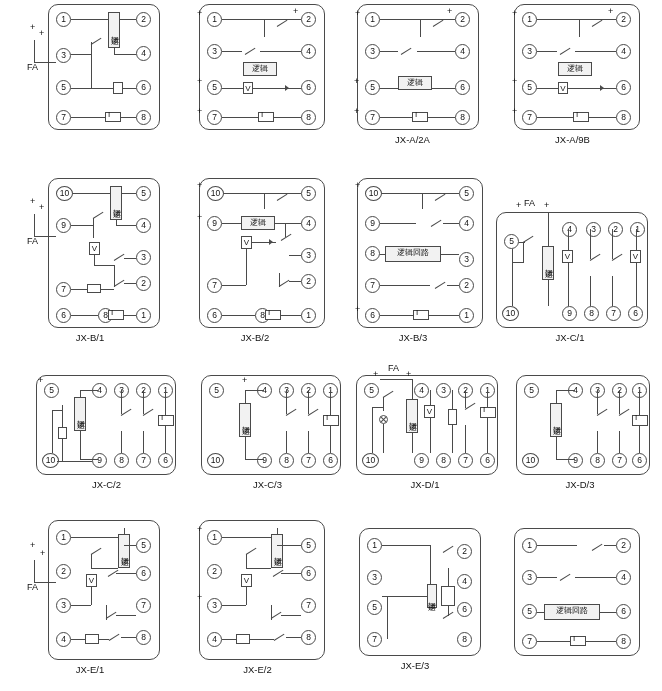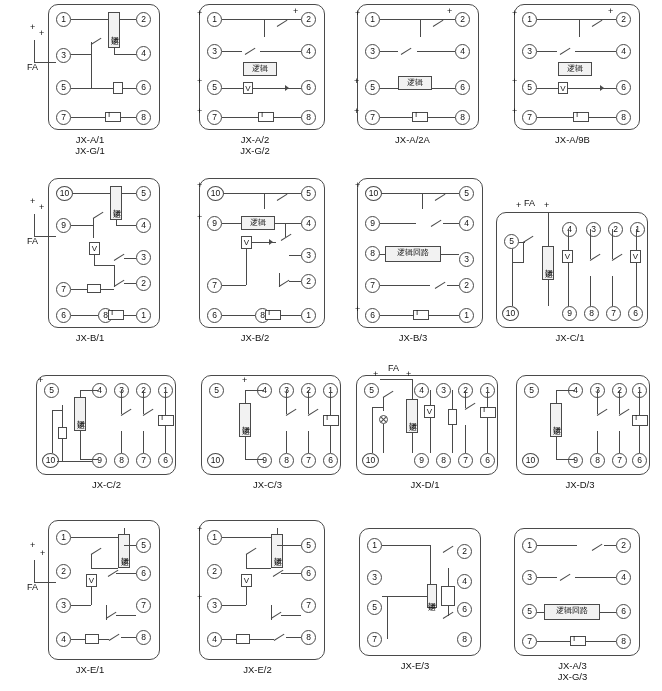--- a/index.html
+++ b/index.html
@@ -157,22 +157,20 @@
     <div class="res" style="left:85px;top:108px;width:16px;height:10px;"></div>
     <div class="label small" style="left:88px;top:106px;">I</div>
     <div class="wire wh" style="left:101px;top:113px;width:15px;"></div>
 
     <div class="label" style="left:10px;top:18px;">+</div>
     <div class="label" style="left:19px;top:24px;">+</div>
     <div class="wire wv" style="left:14px;top:36px;height:22px;"></div>
     <div class="wire wh" style="left:14px;top:58px;width:22px;"></div>
     <div class="label" style="left:7px;top:58px;">FA</div>
 
-    <div class="caption" style="left:0;top:130px;">JX-A/1
-JX-G/1</div>
   </div>
 
   <div class="cell" style="left:185px;top:4px;width:140px;height:165px;">
     <div class="box" style="left:14px;top:0;width:126px;height:126px;"></div>
 
     <div class="term" style="left:22px;top:8px;">1</div>
     <div class="term" style="left:116px;top:8px;">2</div>
     <div class="term" style="left:22px;top:40px;">3</div>
     <div class="term" style="left:116px;top:40px;">4</div>
     <div class="term" style="left:22px;top:76px;">5</div>
@@ -200,22 +198,20 @@
     <div class="wire wh" style="left:37px;top:113px;width:36px;"></div>
     <div class="res" style="left:73px;top:108px;width:16px;height:10px;"></div>
     <div class="label small" style="left:76px;top:106px;">I</div>
     <div class="wire wh" style="left:89px;top:113px;width:27px;"></div>
 
     <div class="label" style="left:12px;top:4px;">+</div>
     <div class="label" style="left:108px;top:2px;">+</div>
     <div class="label" style="left:12px;top:72px;">+</div>
     <div class="label" style="left:12px;top:102px;">+</div>
 
-    <div class="caption" style="left:0;top:130px;">JX-A/2
-JX-G/2</div>
   </div>
 
   <div class="cell" style="left:345px;top:4px;width:135px;height:165px;">
     <div class="box" style="left:12px;top:0;width:122px;height:126px;"></div>
 
     <div class="term" style="left:20px;top:8px;">1</div>
     <div class="term" style="left:110px;top:8px;">2</div>
     <div class="term" style="left:20px;top:40px;">3</div>
     <div class="term" style="left:110px;top:40px;">4</div>
     <div class="term" style="left:20px;top:76px;">5</div>
@@ -831,17 +827,15 @@
     <div class="wire wh" style="left:75px;top:49px;width:41px;"></div>
 
     <div class="logic horiz" style="left:44px;top:76px;width:56px;height:16px;">逻辑回路</div>
     <div class="wire wh" style="left:37px;top:84px;width:7px;"></div>
     <div class="wire wh" style="left:100px;top:84px;width:16px;"></div>
     <div class="wire wh" style="left:37px;top:113px;width:33px;"></div>
     <div class="res" style="left:70px;top:108px;width:16px;height:10px;"></div>
     <div class="label small" style="left:73px;top:106px;">I</div>
     <div class="wire wh" style="left:86px;top:113px;width:30px;"></div>
 
-    <div class="caption" style="left:0;top:132px;">JX-A/3
-JX-G/3</div>
   </div>
 
 </div>
 
 </body></html>

